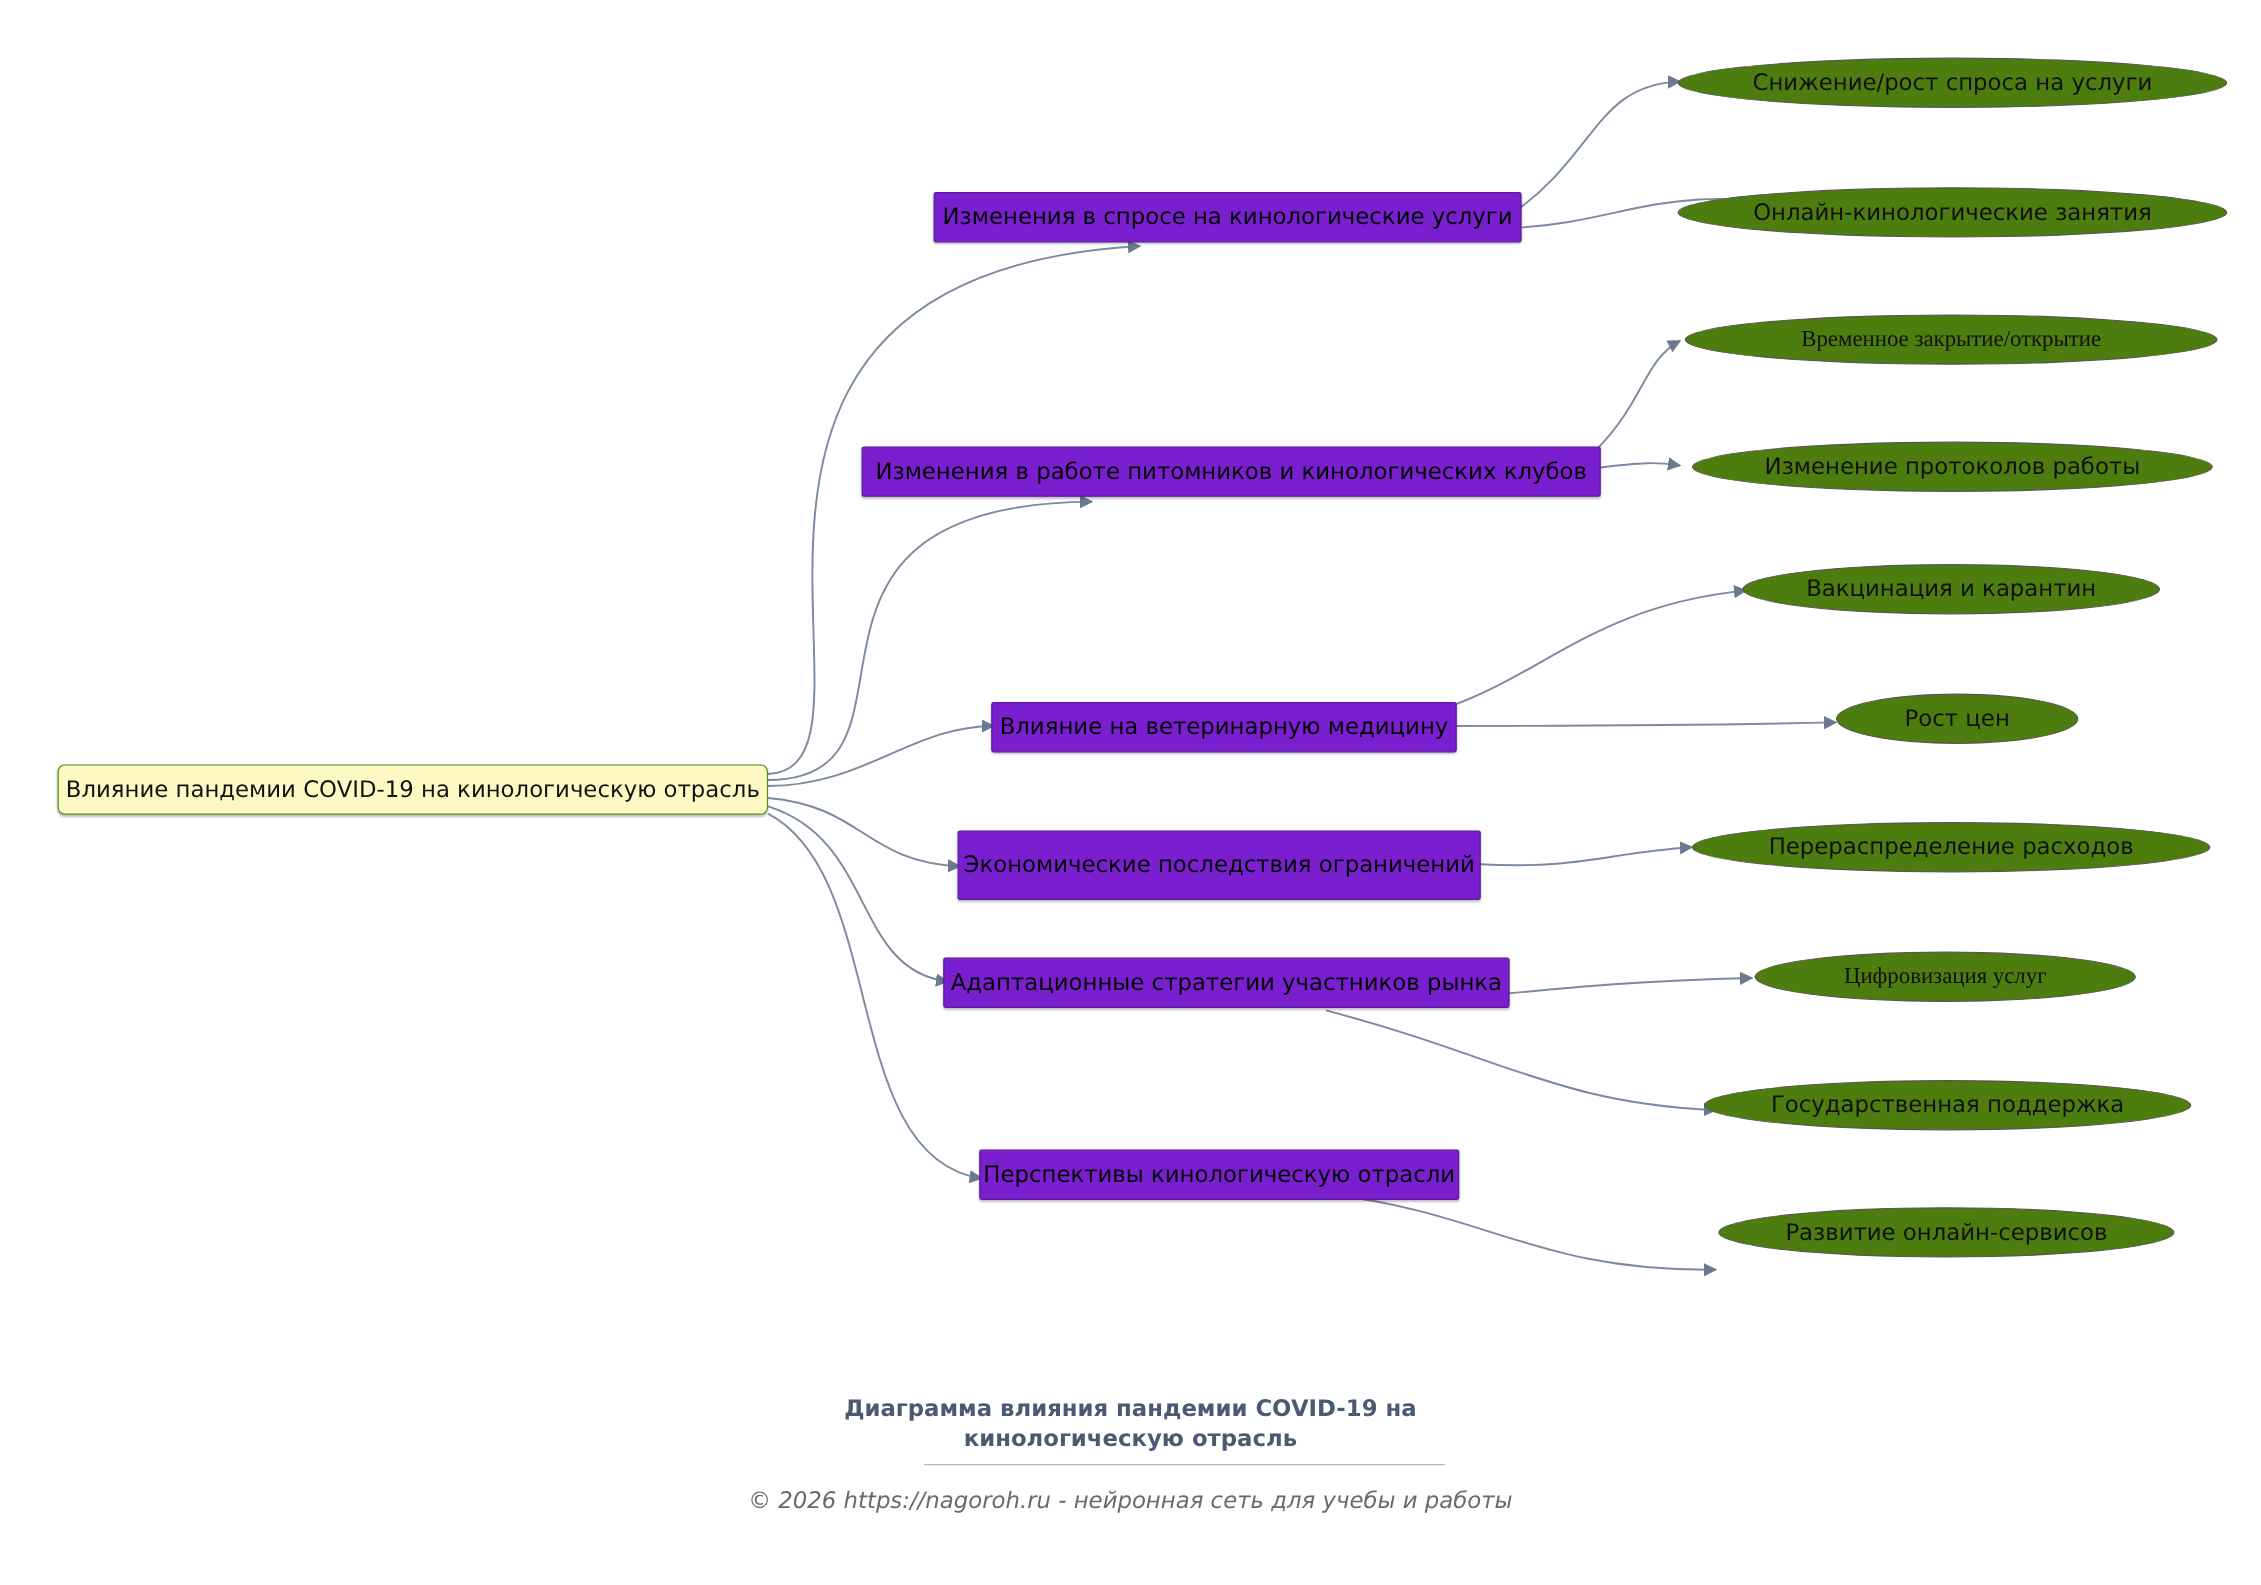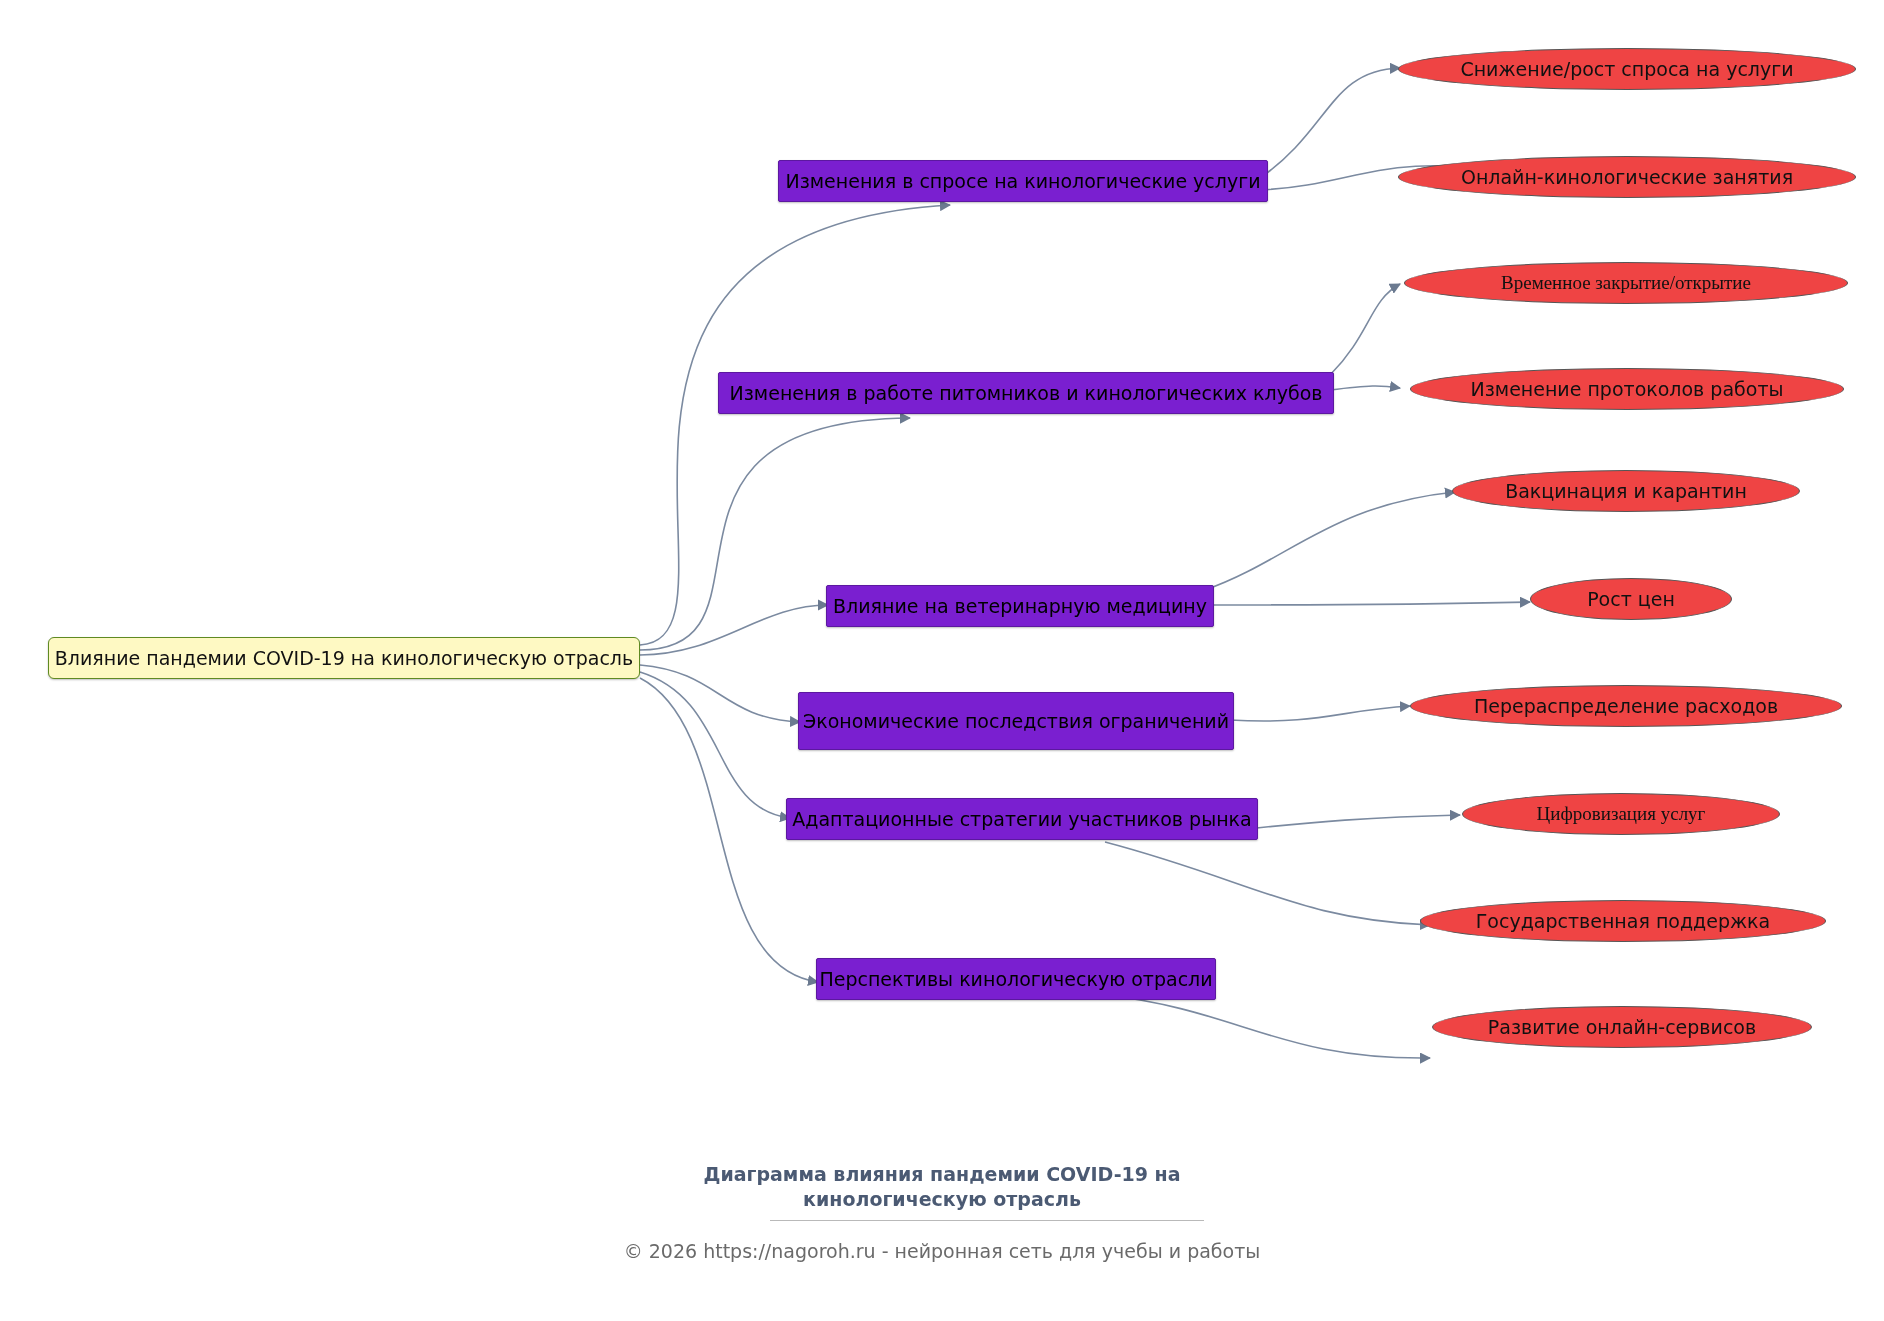--- a/index.html
+++ b/index.html
@@ -41,21 +41,21 @@
   .node-branch {
     background: #7a1fd0;
     border: 1px solid #5c18a0;
     border-radius: 2px;
     font-size: 19px;
     font-weight: 400;
     color: #000000;
     box-shadow: 0 1px 2px rgba(0,0,0,0.25);
   }
   .node-leaf {
-    background: #ef4444;
+    background: #4d7c0f;
     border: 1px solid #555555;
     border-radius: 50% / 50%;
     font-size: 19px;
     color: #111111;
   }
   .footer-title {
     position: absolute;
     left: 0;
     width: 1884px;
     text-align: center;
@@ -173,15 +173,15 @@
   <span>Развитие онлайн-сервисов</span>
 </div>
 
 <div class="footer-title" style="top:1162px;">
   <span>Диаграмма влияния пандемии COVID-19 на</span>
 </div>
 <div class="footer-title" style="top:1187px;">
   <span>кинологическую отрасль</span>
 </div>
 <div class="footer-rule" style="left:770px; top:1220px; width:434px;"></div>
-<div class="footer-copy" style="top:1240px;">
+<div class="footer-copy" style="top:1240px;font-style:italic;">
   <span>© 2026 https://nagoroh.ru - нейронная сеть для учебы и работы</span>
 </div>
 
 </body></html>

